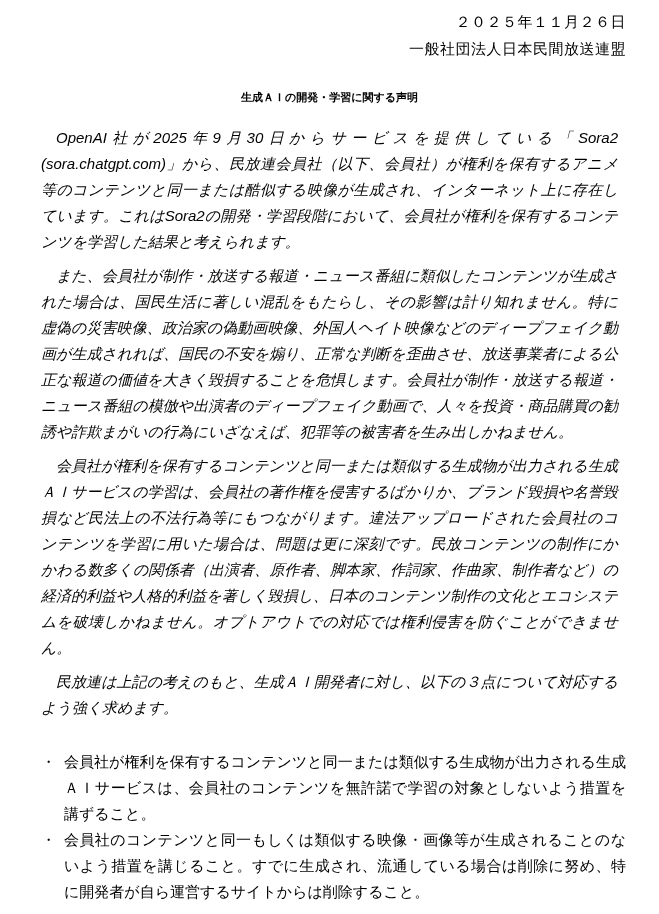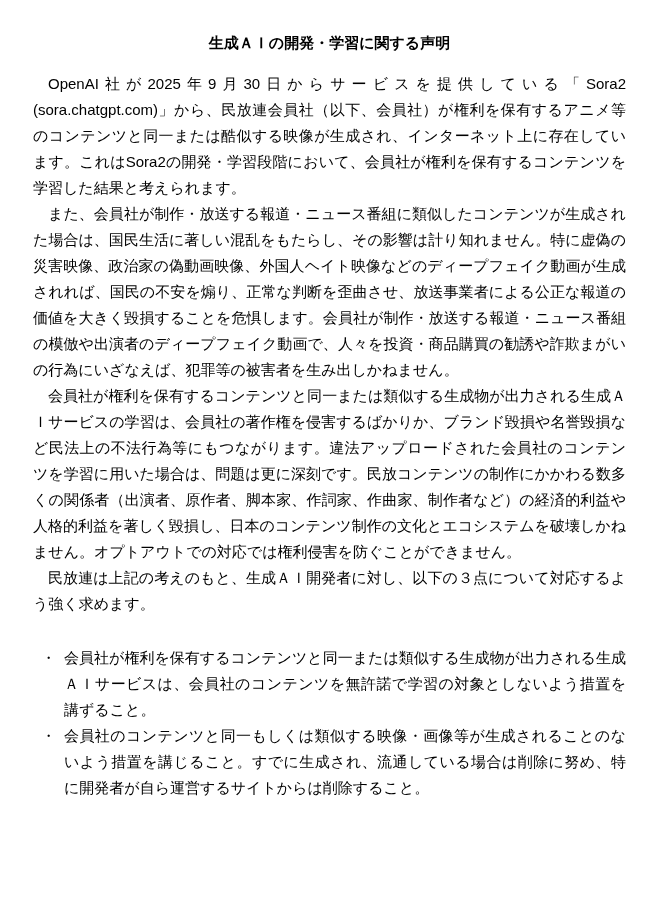--- a/index.html
+++ b/index.html
@@ -23,32 +23,33 @@
   .header {
     text-align: right;
   }
   .header-line {
     line-height: 27px;
     letter-spacing: 0.5px;
   }
   .doc-title {
     margin: 22px 0 0 0;
     text-align: center;
-    font-size: 15px;
+    font-size: 11px;
     font-weight: bold;
     line-height: 26px;
   }
   .body-section {
     margin-top: 15px;
     text-align: justify;
   }
   .para {
-    margin: 0;
+    margin: 8px;
     text-indent: 1em;
     text-align: justify;
+    font-style: italic;
   }
   .bullets {
     list-style: none;
     margin: 28px 0 0 0;
     padding: 0;
   }
   .bullet-item {
     position: relative;
     padding-left: 31px;
     text-align: justify;
@@ -58,20 +59,24 @@
     position: absolute;
     left: 8px;
     top: 0;
   }
 </style>
 </head>
 <body>
 
 <div class="page">
 
+  <div class="header">
+    <div class="header-line">２０２５年１１月２６日</div>
+    <div class="header-line">一般社団法人日本民間放送連盟</div>
+  </div>
 
   <h1 class="doc-title">生成ＡＩの開発・学習に関する声明</h1>
 
   <section class="body-section">
       <p class="para">OpenAI社が2025年9月30日からサービスを提供している「Sora2 (sora.chatgpt.com)」から、民放連会員社（以下、会員社）が権利を保有するアニメ等のコンテンツと同一または酷似する映像が生成され、インターネット上に存在しています。これはSora2の開発・学習段階において、会員社が権利を保有するコンテンツを学習した結果と考えられます。</p>
       <p class="para">また、会員社が制作・放送する報道・ニュース番組に類似したコンテンツが生成された場合は、国民生活に著しい混乱をもたらし、その影響は計り知れません。特に虚偽の災害映像、政治家の偽動画映像、外国人ヘイト映像などのディープフェイク動画が生成されれば、国民の不安を煽り、正常な判断を歪曲させ、放送事業者による公正な報道の価値を大きく毀損することを危惧します。会員社が制作・放送する報道・ニュース番組の模倣や出演者のディープフェイク動画で、人々を投資・商品購買の勧誘や詐欺まがいの行為にいざなえば、犯罪等の被害者を生み出しかねません。</p>
       <p class="para">会員社が権利を保有するコンテンツと同一または類似する生成物が出力される生成ＡＩサービスの学習は、会員社の著作権を侵害するばかりか、ブランド毀損や名誉毀損など民法上の不法行為等にもつながります。違法アップロードされた会員社のコンテンツを学習に用いた場合は、問題は更に深刻です。民放コンテンツの制作にかかわる数多くの関係者（出演者、原作者、脚本家、作詞家、作曲家、制作者など）の経済的利益や人格的利益を著しく毀損し、日本のコンテンツ制作の文化とエコシステムを破壊しかねません。オプトアウトでの対応では権利侵害を防ぐことができません。</p>
       <p class="para">民放連は上記の考えのもと、生成ＡＩ開発者に対し、以下の３点について対応するよう強く求めます。</p>
     </section>
 

